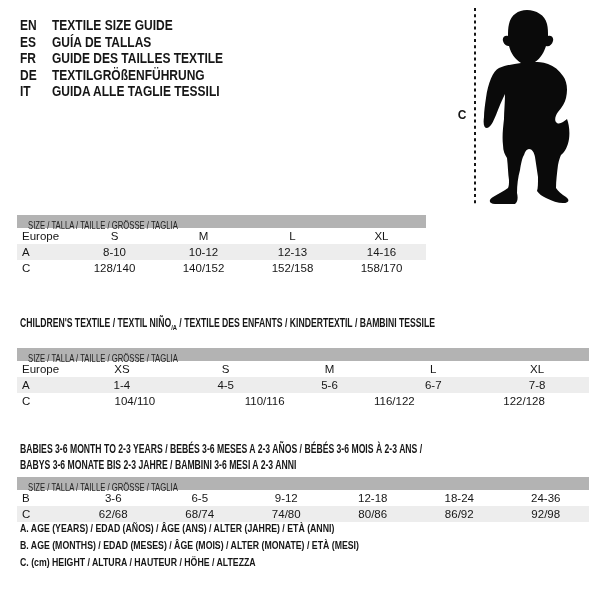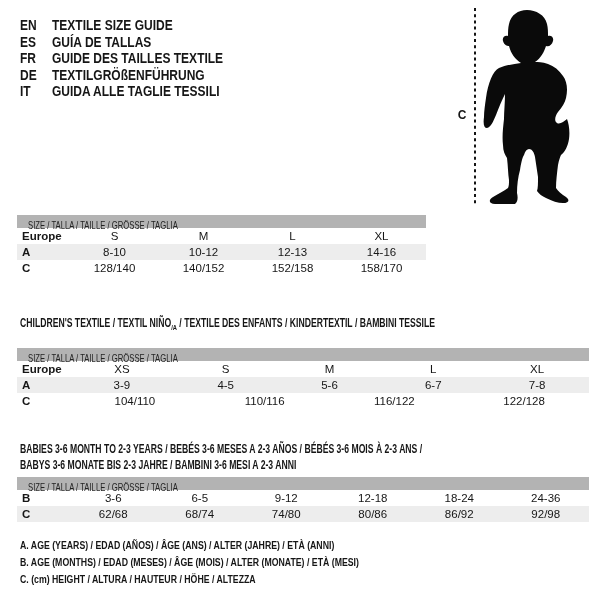--- a/index.html
+++ b/index.html
@@ -36,25 +36,25 @@
   #sec-babies .sec-heading { margin-bottom: 4px; }
   .heading-line { white-space: nowrap; transform: scaleX(0.72); transform-origin: 0 50%; }
   .heading-line sub { font-size: 8px; }
 
   .size-bar { height: 13px; background: var(--bar-gray, #b3b3b3); padding-left: 11px; }
   .bar-text { display: inline-block; font-size: 11px; line-height: 13px; white-space: nowrap;
               transform: scaleX(0.7); transform-origin: 0 0; color: #222222; }
 
   .trow { display: flex; height: 16px; line-height: 16px; font-size: 11.5px; }
   .trow.shaded { background: var(--row-gray, #ededed); }
-  .trow .lbl { width: 53px; padding-left: 5px; font-weight: bold; }
+  .trow .lbl { width: 53px; padding-left: 5px; }
   .trow .cell { flex: 1; text-align: center; }
 
   
-  .footnotes { position: absolute; left: 20px; top: 537px; font-weight: 700; font-size: 11.5px; line-height: 16.8px; }
+  .footnotes { position: absolute; left: 20px; top: 520px; font-weight: 700; font-size: 11.5px; line-height: 16.8px; }
   .foot-line { white-space: nowrap; transform: scaleX(0.76); transform-origin: 0 0; }
 </style>
 </head>
 <body style="--bar-gray: #b3b3b3; --row-gray: #ededed; --text: #161616; --silhouette: #0a0a0a;">
 
 <div class="canvas">
 
   <div class="lang-block">
     <div class="lang-row">
       <span class="lang-code">EN</span>
@@ -172,21 +172,21 @@
         <div class="trow">
           <span class="lbl">Europe</span>
           <span class="cell">XS</span>
           <span class="cell">S</span>
           <span class="cell">M</span>
           <span class="cell">L</span>
           <span class="cell">XL</span>
         </div>
         <div class="trow shaded">
           <span class="lbl">A</span>
-          <span class="cell">3-9</span>
+          <span class="cell">1-4</span>
           <span class="cell">4-5</span>
           <span class="cell">5-6</span>
           <span class="cell">6-7</span>
           <span class="cell">7-8</span>
         </div>
         <div class="trow">
           <span class="lbl">C</span>
           <span class="cell">104/110</span>
           <span class="cell">110/116</span>
           <span class="cell">116/122</span>

